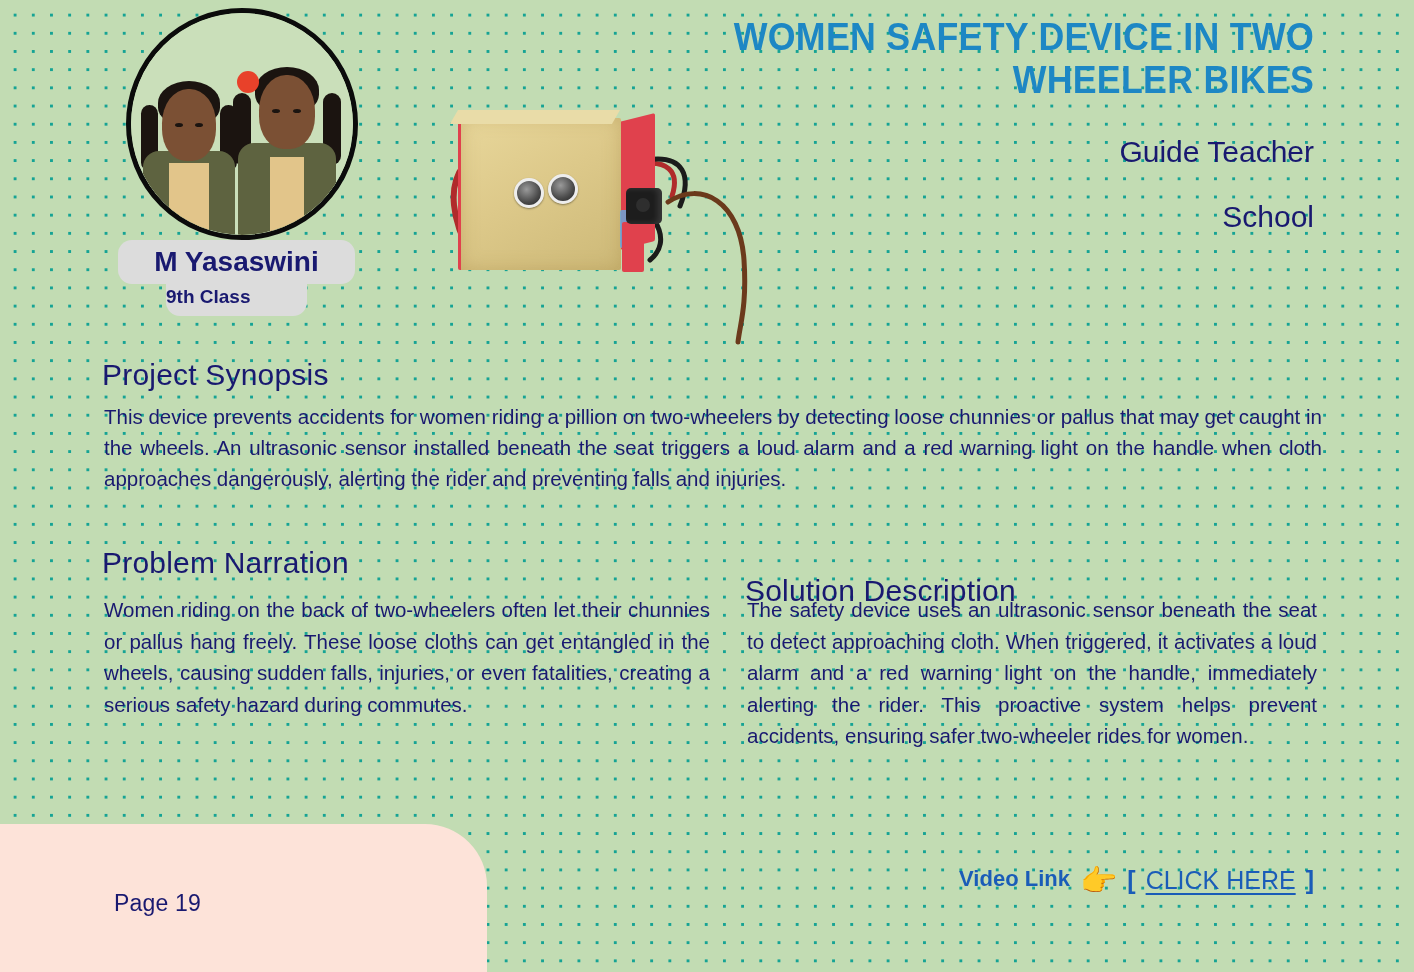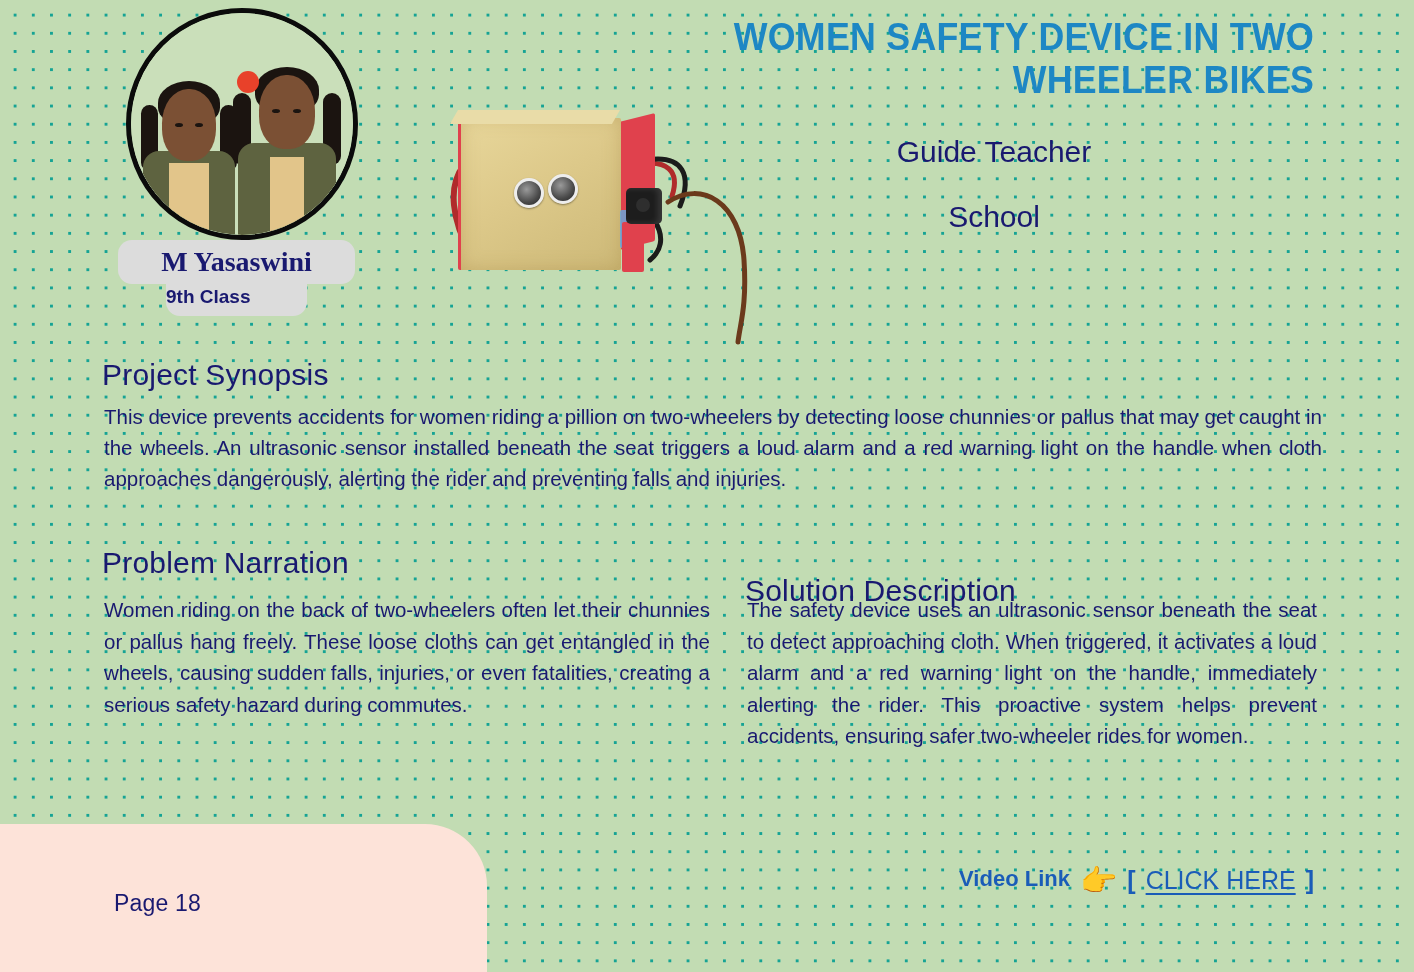--- a/index.html
+++ b/index.html
@@ -45,21 +45,21 @@
     font-size:38px;line-height:1.13;
     font-weight:bold;
     letter-spacing:.3px;
     transform:scaleX(.94);
     transform-origin:100% 0;
   }
 
   
   .meta{
     position:absolute;right:100px;top:135px;width:640px;
-    text-align:center;color:#191970;
+    text-align:right;color:#191970;
   }
   .meta-label{font-size:30px;line-height:1.16;font-weight:normal;}
   .meta-value{font-size:30px;line-height:1.16;font-weight:bold;}
   .meta-block+.meta-block{margin-top:30px;}
 
   
   .photo{
     position:absolute;left:126px;top:8px;
     width:222px;height:222px;border-radius:50%;
     border:5px solid #0b0b0b;
@@ -97,21 +97,21 @@
   .eye{position:absolute;width:8px;height:4px;background:#1b1410;border-radius:50%;}
 
   
   .badge-name{
     position:absolute;left:118px;top:240px;
     width:237px;height:44px;border-radius:14px;
     background:#dcdcdc;
   }
   .badge-name span{
     display:block;text-align:center;line-height:44px;
-    font-size:28px;font-weight:bold;color:#191970;font-family:Liberation Serif, serif;
+    font-size:28px;font-weight:bold;color:#191970;
   }
   .badge-class{
     position:absolute;left:166px;top:282px;
     width:141px;height:34px;border-radius:0 0 14px 14px;
     background:#dcdcdc;
   }
   .badge-class span{
     display:block;text-align:left;line-height:30px;
     font-size:19px;font-weight:bold;color:#191970;
   }
@@ -171,21 +171,21 @@
   .vl-bracket{font-size:25px;font-weight:bold;color:#1a5cb8;}
   .vl-click{font-size:25px;font-weight:normal;color:#1a5cb8;
             text-decoration:underline;text-underline-offset:4px;}
 </style>
 </head>
 <body>
 
 <div class="page">
 
   <div class="footer-panel"></div>
-  <div class="footer-page">Page 18</div>
+  <div class="footer-page">Page 19</div>
 
   <div class="title">WOMEN SAFETY DEVICE IN TWO WHEELER BIKES</div>
 
   <div class="meta">
     <div class="meta-block">
       <div class="meta-label">Guide Teacher</div>
     </div>
     <div class="meta-block">
       <div class="meta-label">School</div>
     </div>

